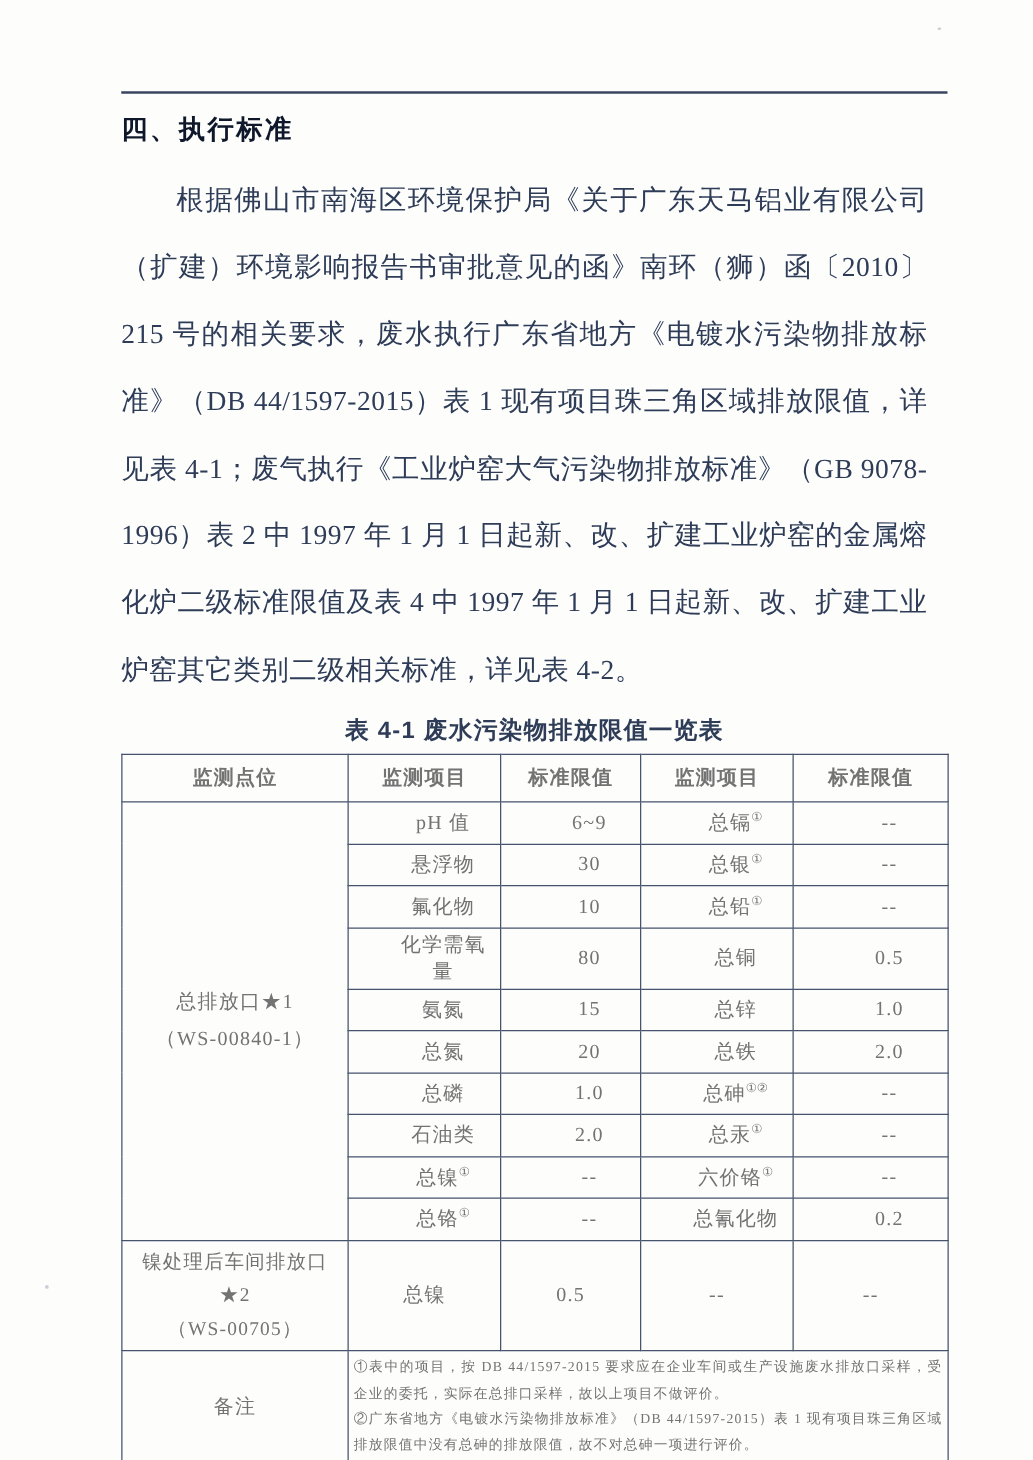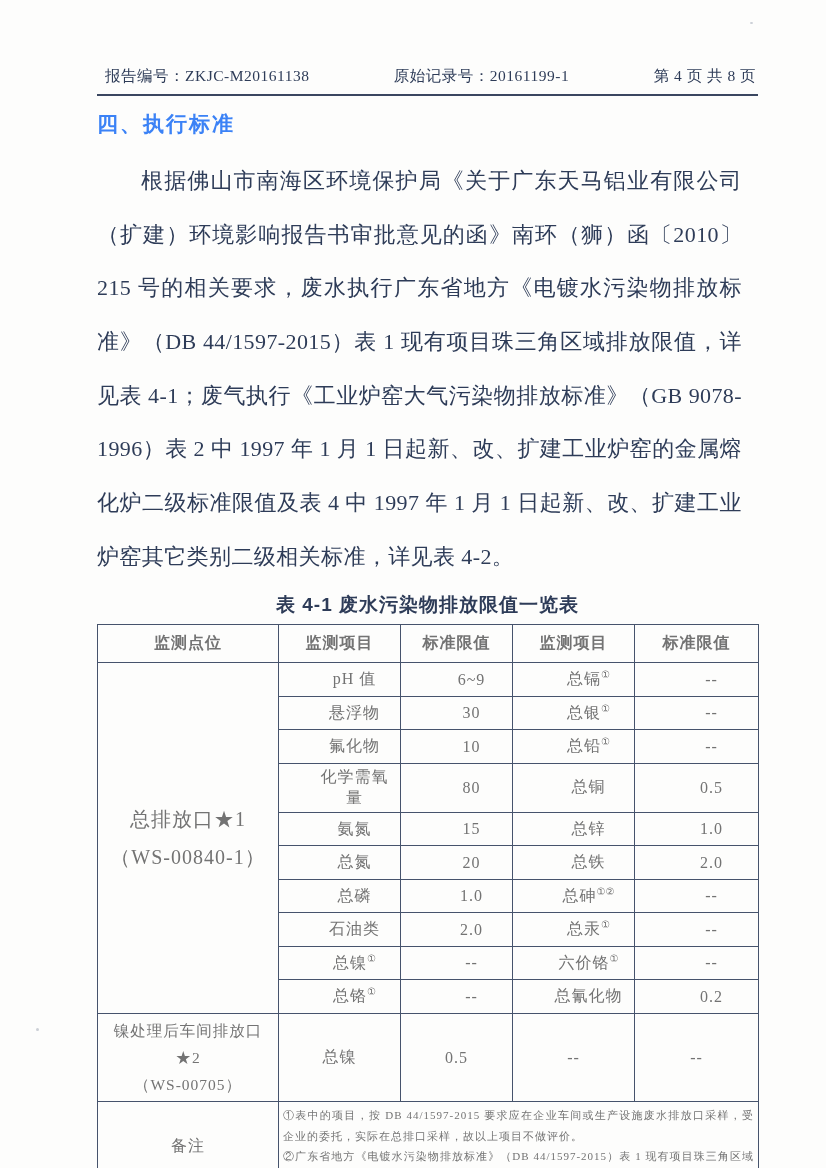--- a/index.html
+++ b/index.html
@@ -37,21 +37,21 @@
     height: 0;
     border-bottom: 2.5px solid #3a4660;
   }
   
   .section-title {
     margin: 14px 0 0 0;
     font-family: "Liberation Sans", "DejaVu Sans", sans-serif;
     font-weight: bold;
     font-size: 21px;
     letter-spacing: 2px;
-    color: #3b82f6;
+    color: #0f172a;
   }
   
   .body-paragraph {
     margin: 16px 16px 0 0;
     font-size: 22px;
     line-height: 2.44;
     text-align: justify;
     text-indent: 2em;
     letter-spacing: 0.4px;
   }
@@ -87,21 +87,21 @@
     padding: 3px 4px;
     font-weight: normal;
     letter-spacing: 1px;
   }
   table.limits thead th {
     font-weight: bold;
     height: 31px;
     font-size: 16px;
   }
   table.limits td.data-row { height: 26.5px; padding-left: 34px; }
-  td.point-cell { font-size: 20px; line-height: 1.9; }
+  td.point-cell { font-size: 16px; line-height: 1.9; }
   td.point-cell .pl { display: block; }
   sup.sn {
     font-size: 10px;
     letter-spacing: 0;
     vertical-align: super;
     line-height: 0;
   }
   tr.group2-row td { height: 48px; }
   td.point-cell2 { line-height: 1.75; font-size: 15.5px; letter-spacing: 0.5px; }
   td.point-cell2 .pl { display: block; }
@@ -123,25 +123,20 @@
   }
   
   .speck { position: absolute; background: #9aa2b0; border-radius: 50%; opacity: .5; }
 </style>
 </head>
 <body>
 
 <div class="page">
   <div class="content">
 
-    <div class="doc-header">
-      <span>报告编号：ZKJC-M20161138</span>
-      <span>原始记录号：20161199-1</span>
-      <span>第 4 页 共 8 页</span>
-    </div>
     <div class="header-rule"></div>
 
     <h1 class="section-title">四、执行标准</h1>
 
     <p class="body-paragraph">根据佛山市南海区环境保护局《关于广东天马铝业有限公司（扩建）环境影响报告书审批意见的函》南环（狮）函〔2010〕215 号的相关要求，废水执行广东省地方《电镀水污染物排放标准》（DB 44/1597-2015）表 1 现有项目珠三角区域排放限值，详见表 4-1；废气执行《工业炉窑大气污染物排放标准》（GB 9078-1996）表 2 中 1997 年 1 月 1 日起新、改、扩建工业炉窑的金属熔化炉二级标准限值及表 4 中 1997 年 1 月 1 日起新、改、扩建工业炉窑其它类别二级相关标准，详见表 4-2。</p>
 
     <div class="table-caption">表 4-1   废水污染物排放限值一览表</div>
 
     <table class="limits">
       <colgroup>

